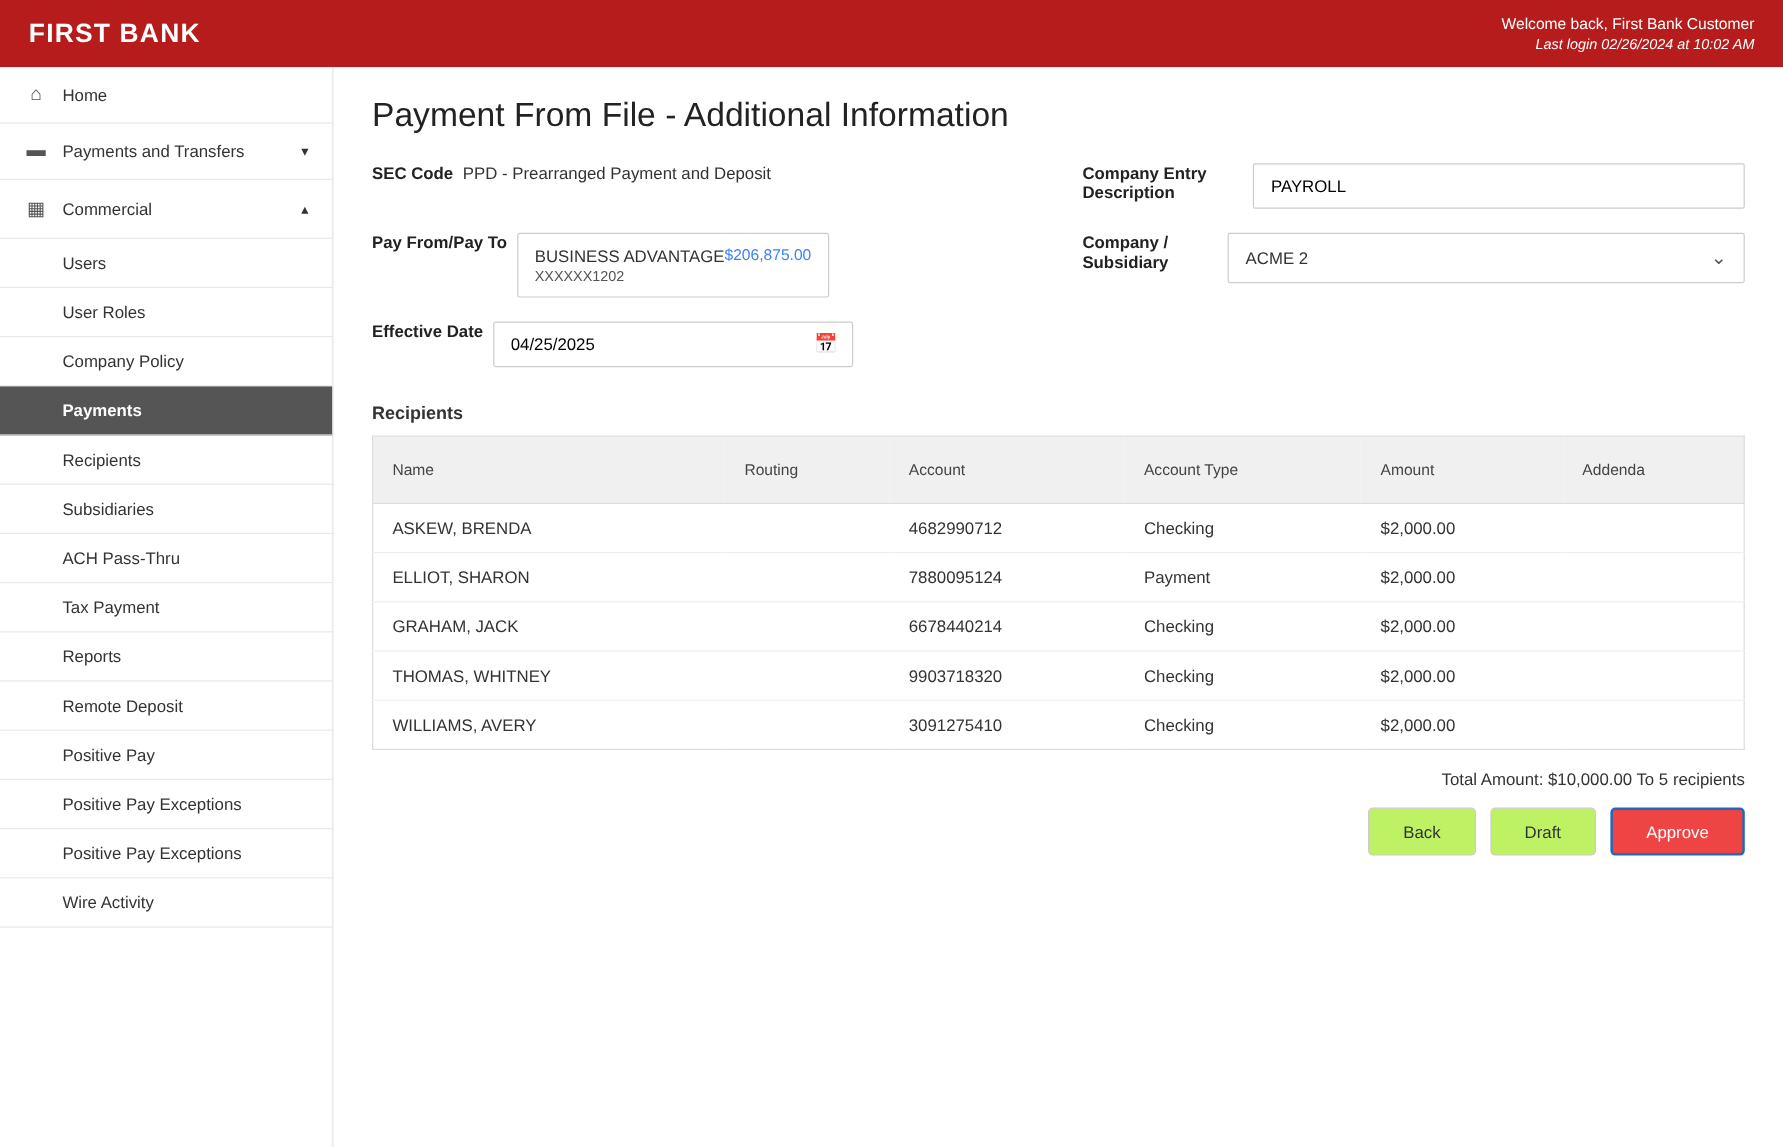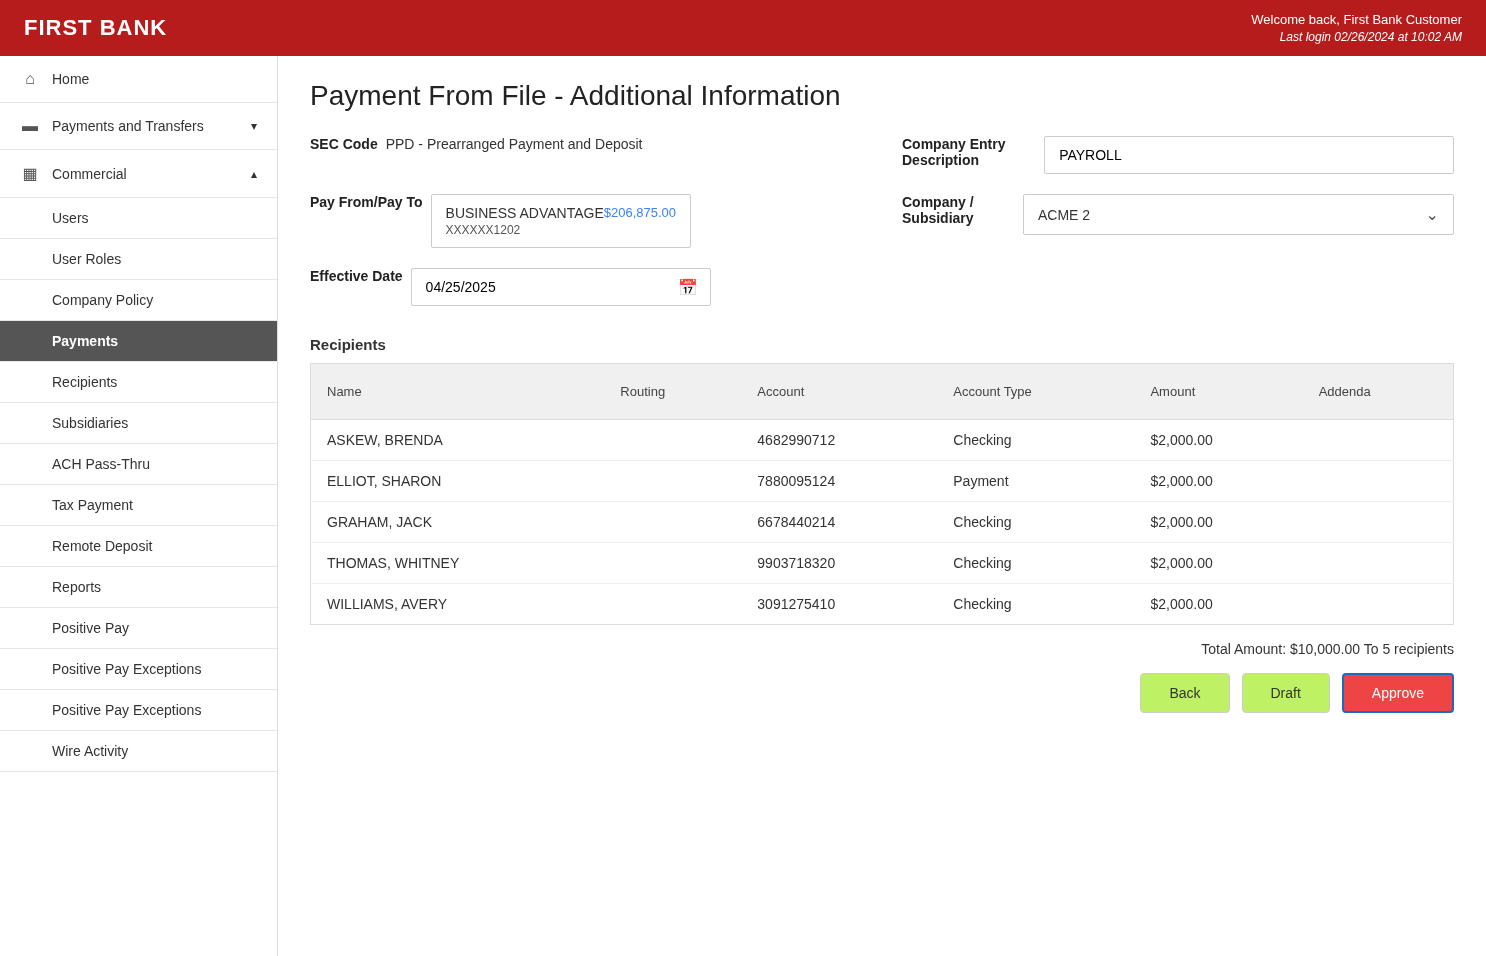--- a/index.html
+++ b/index.html
@@ -269,24 +269,24 @@
     <div class="sidebar-sub-item">
       <span>Subsidiaries</span>
     </div>
     <div class="sidebar-sub-item">
       <span>ACH Pass-Thru</span>
     </div>
     <div class="sidebar-sub-item">
       <span>Tax Payment</span>
     </div>
     <div class="sidebar-sub-item">
+      <span>Reports</span>
+    </div>
+    <div class="sidebar-sub-item">
       <span>Remote Deposit</span>
-    </div>
-    <div class="sidebar-sub-item">
-      <span>Reports</span>
     </div>
     <div class="sidebar-sub-item">
       <span>Positive Pay</span>
     </div>
     <div class="sidebar-sub-item">
       <span>Positive Pay Exceptions</span>
     </div>
     <div class="sidebar-sub-item">
       <span>Positive Pay Exceptions</span>
     </div>

